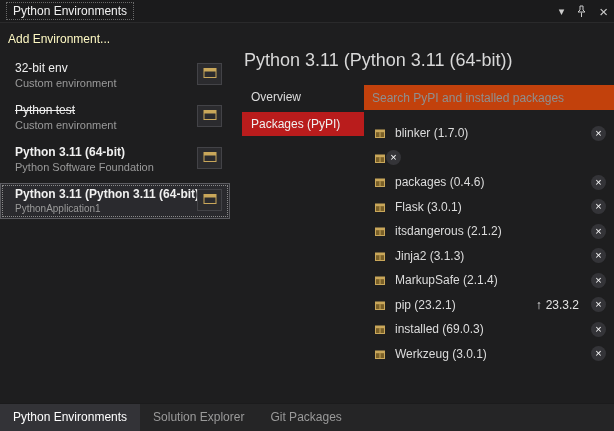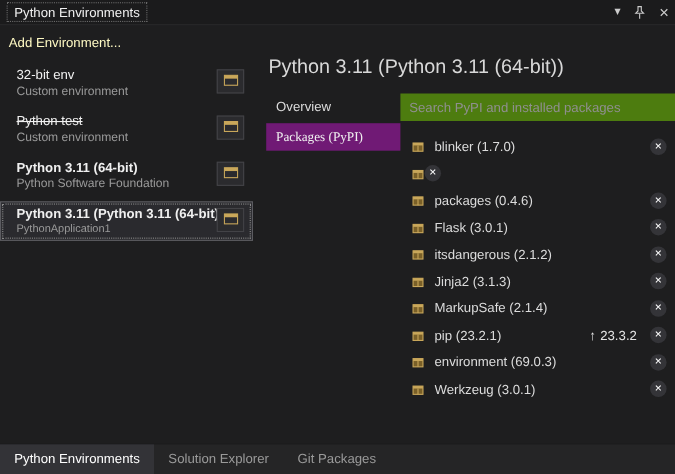--- a/index.html
+++ b/index.html
@@ -59,26 +59,26 @@
     display: flex; align-items: center; justify-content: center;
     cursor: pointer;
   }
 
   
   .right-col { flex: 1; padding: 0 0 0 10px; display: flex; flex-direction: column; min-width: 0; }
   .detail-title { font-size: 18px; font-weight: 400; color: #d8d8d8; margin: 27px 0 14px 2px; white-space: nowrap; }
   .detail-body { display: flex; flex: 1; min-height: 0; }
   .tabs-col { width: 122px; flex: none; }
   .tab { padding: 5px 9px; color: #dcdcdc; margin-bottom: 3px; cursor: pointer; white-space: nowrap; }
-  .tab.active { background: #701a75; color: #f0f0f0; font-family: Liberation Serif, serif; }
+  .tab.active { background: #b91c1c; color: #f0f0f0; }
   .list-col { flex: 1; min-width: 0; display: flex; flex-direction: column; }
   .search-box { height: 25px; }
   .search-box input {
     width: 100%; height: 25px;
-    background: #4d7c0f;
+    background: #c2410c;
     border: none;
     color: #dcdcdc;
     font-family: "Liberation Sans", sans-serif;
     font-size: 12px;
     padding: 0 8px;
     outline: none;
   }
   .search-box input::placeholder { color: #8f8f8f; }
 
   .pkg-list { margin-top: 11px; }
@@ -326,21 +326,21 @@
             </div>
 
             <div class="pkg-row">
               <span class="pkg-icon">
                   <svg width="12" height="12" viewBox="0 0 12 12">
                     <rect x="1.5" y="3" width="9" height="7.5" fill="#7a6028" stroke="#c9a75a"></rect>
                     <rect x="1.5" y="3" width="9" height="2.2" fill="#c9a75a"></rect>
                     <line x1="6" y1="5.2" x2="6" y2="10.5" stroke="#c9a75a"></line>
                   </svg>
                 </span>
-              <span class="pkg-name">environment (69.0.3)</span>
+              <span class="pkg-name">installed (69.0.3)</span>
 
               <button class="pkg-remove">
                   <span>×</span>
                 </button>
             </div>
 
             <div class="pkg-row">
               <span class="pkg-icon">
                   <svg width="12" height="12" viewBox="0 0 12 12">
                     <rect x="1.5" y="3" width="9" height="7.5" fill="#7a6028" stroke="#c9a75a"></rect>

